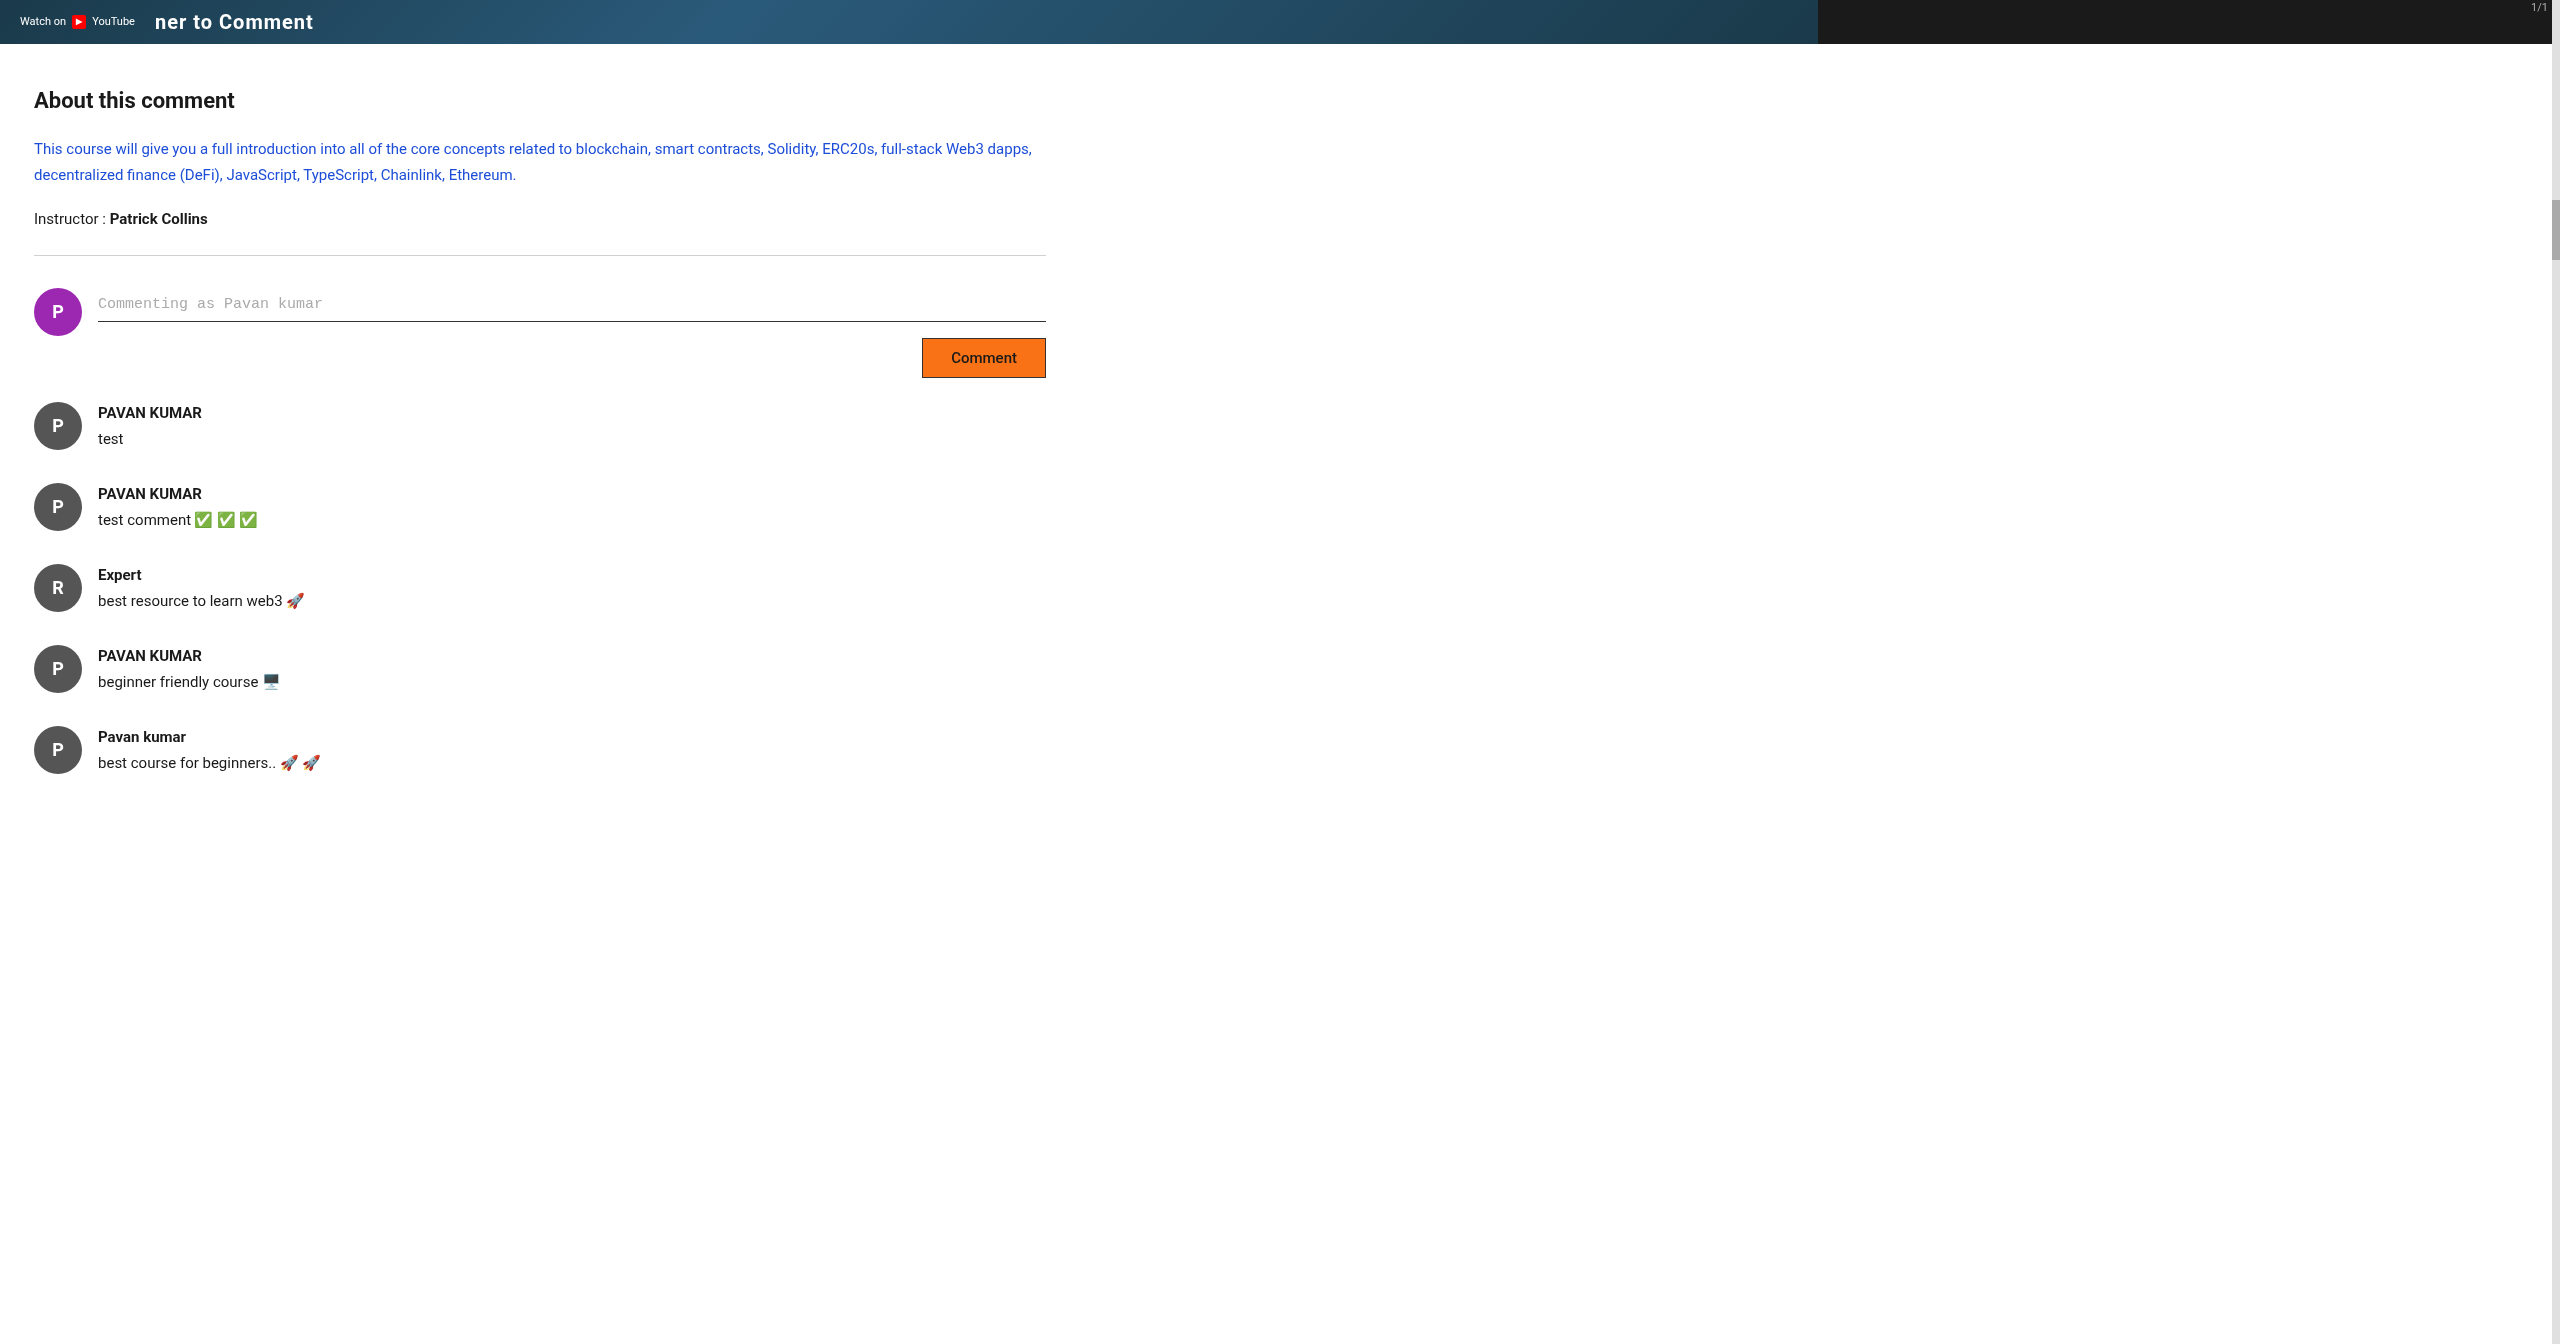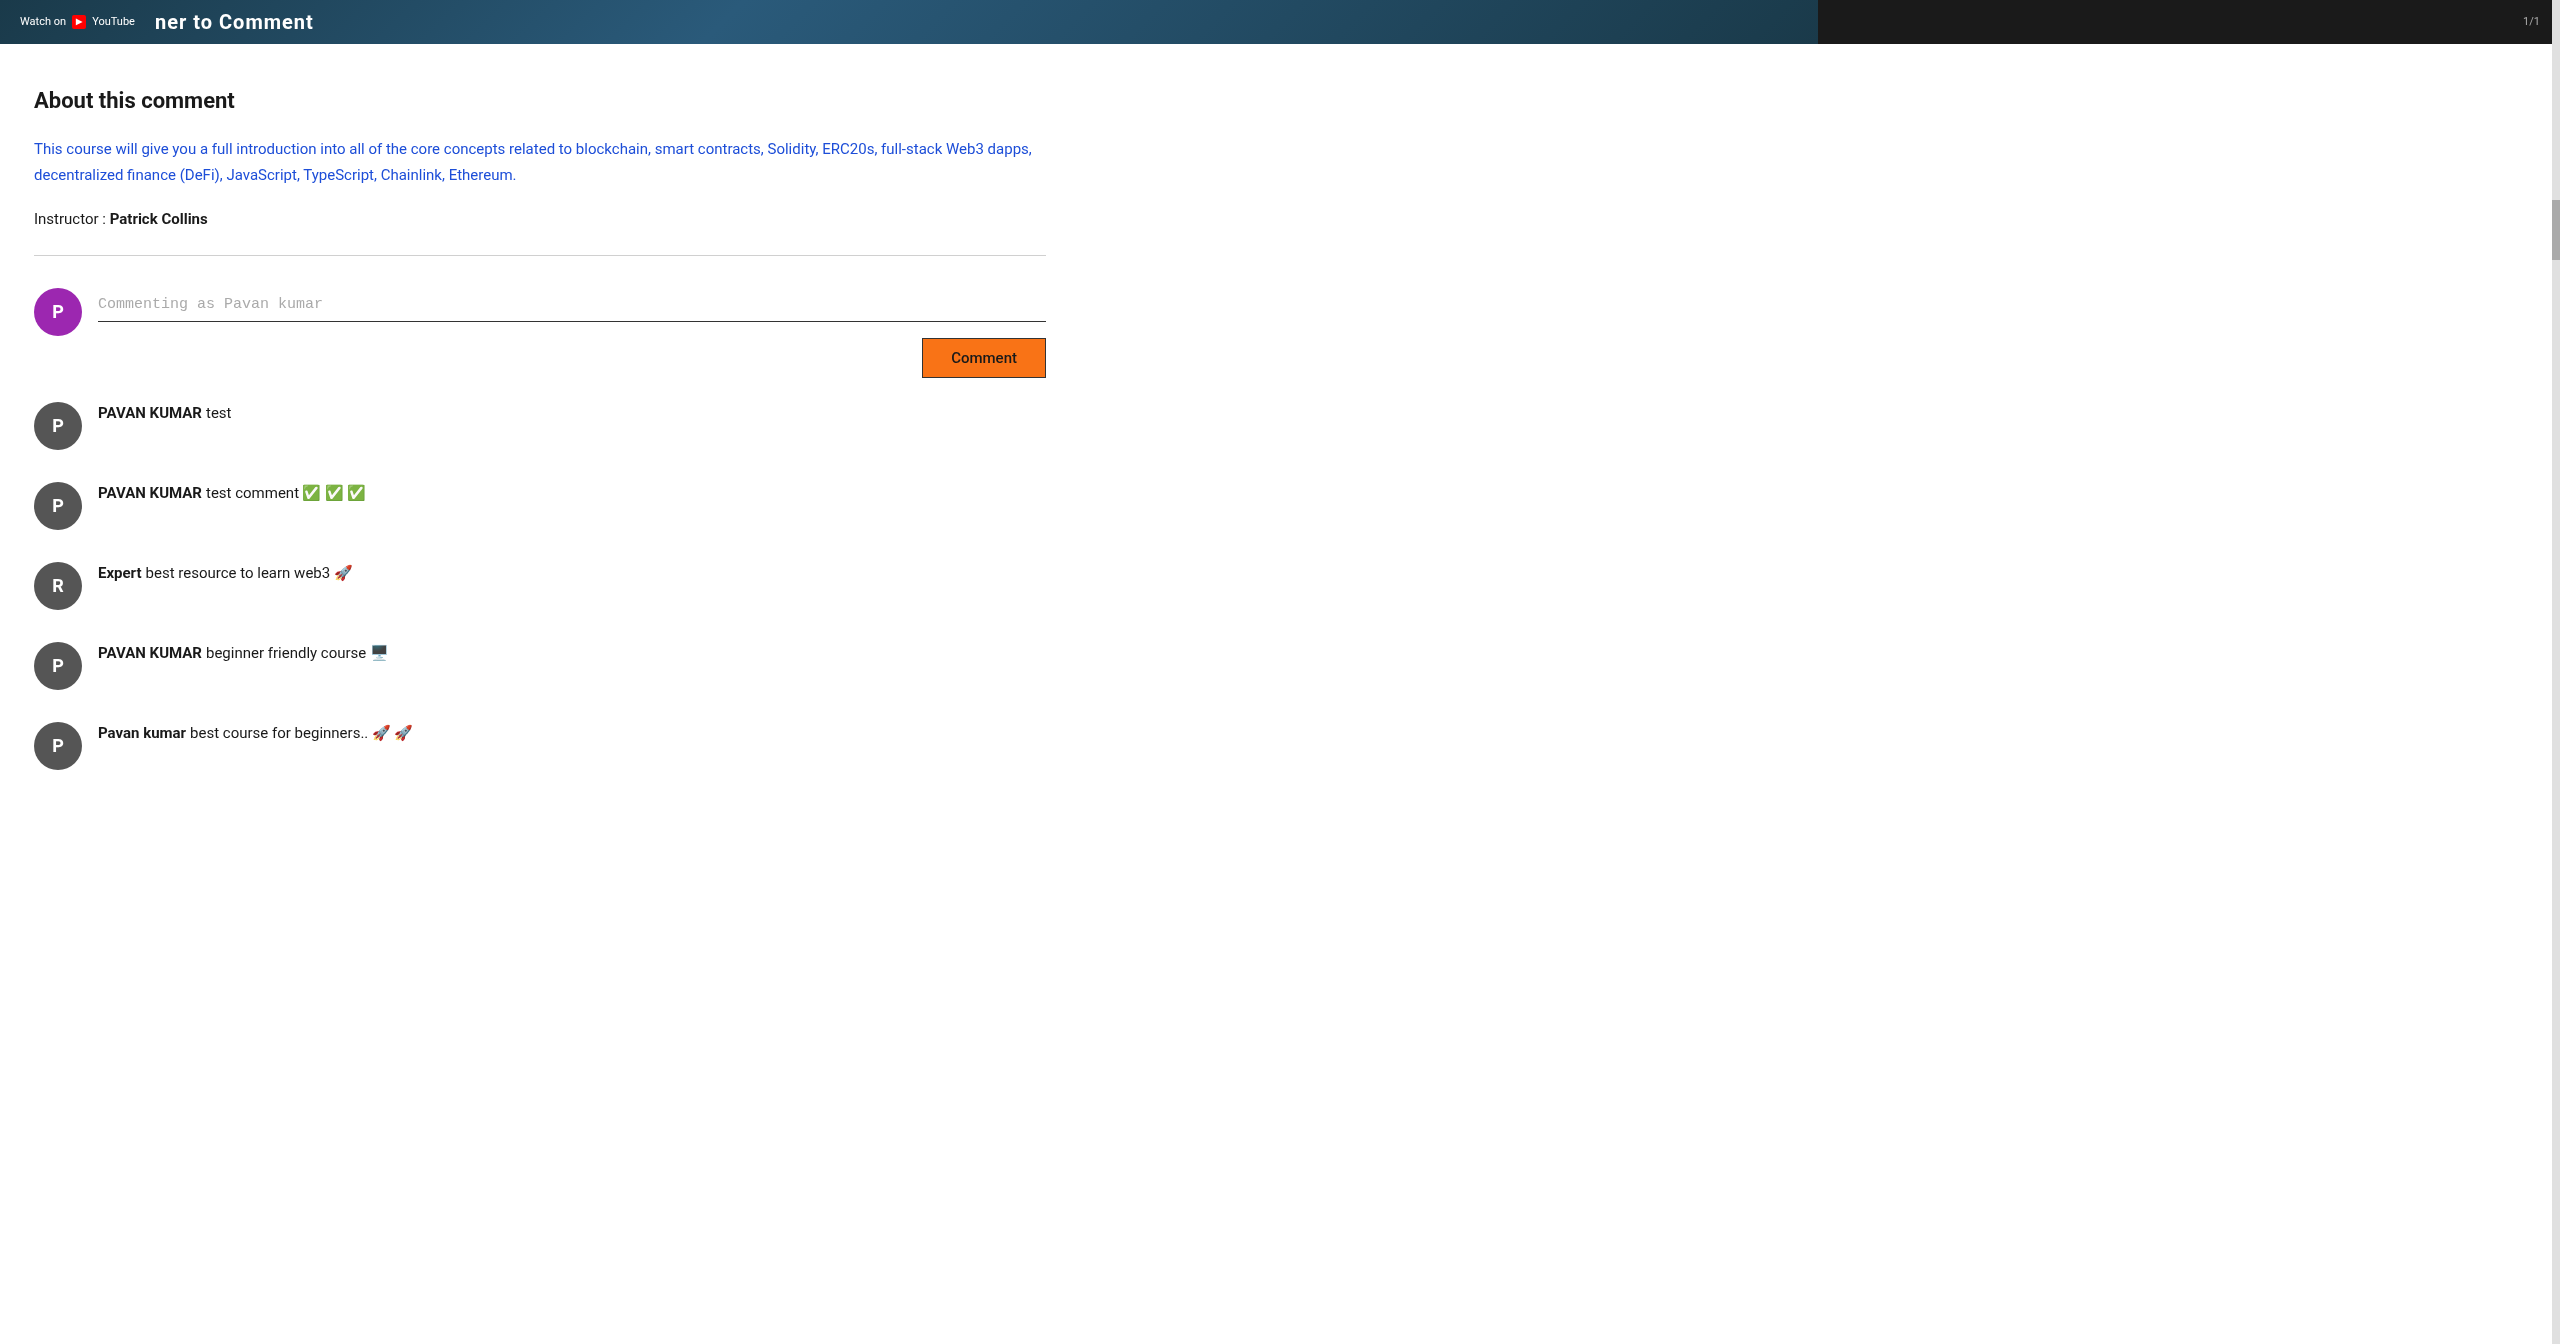--- a/index.html
+++ b/index.html
@@ -58,23 +58,23 @@
       font-weight: bold;
       margin-left: 20px;
       letter-spacing: 1px;
     }
 
     .banner-right {
       background: #1a1a1a;
       flex: 1;
       height: 100%;
       display: flex;
-      align-items: center;
+      align-items: flex-start;
       justify-content: flex-end;
-      padding-right: 20px;
+      padding-right: 12px;
     }
 
     .timer {
       color: #aaa;
       font-size: 11px;
     }
 
     .main-content {
       max-width: 1080px;
       padding: 40px 34px;
@@ -183,20 +183,21 @@
     }
 
     .comment-item {
       display: flex;
       gap: 16px;
       align-items: flex-start;
     }
 
     .comment-body {
       display: flex;
+      flex-direction: column;
       gap: 4px;
     }
 
     .commenter-name {
       font-size: 15px;
       font-weight: 700;
       color: #1a1a1a;
     }
 
     .comment-text {

